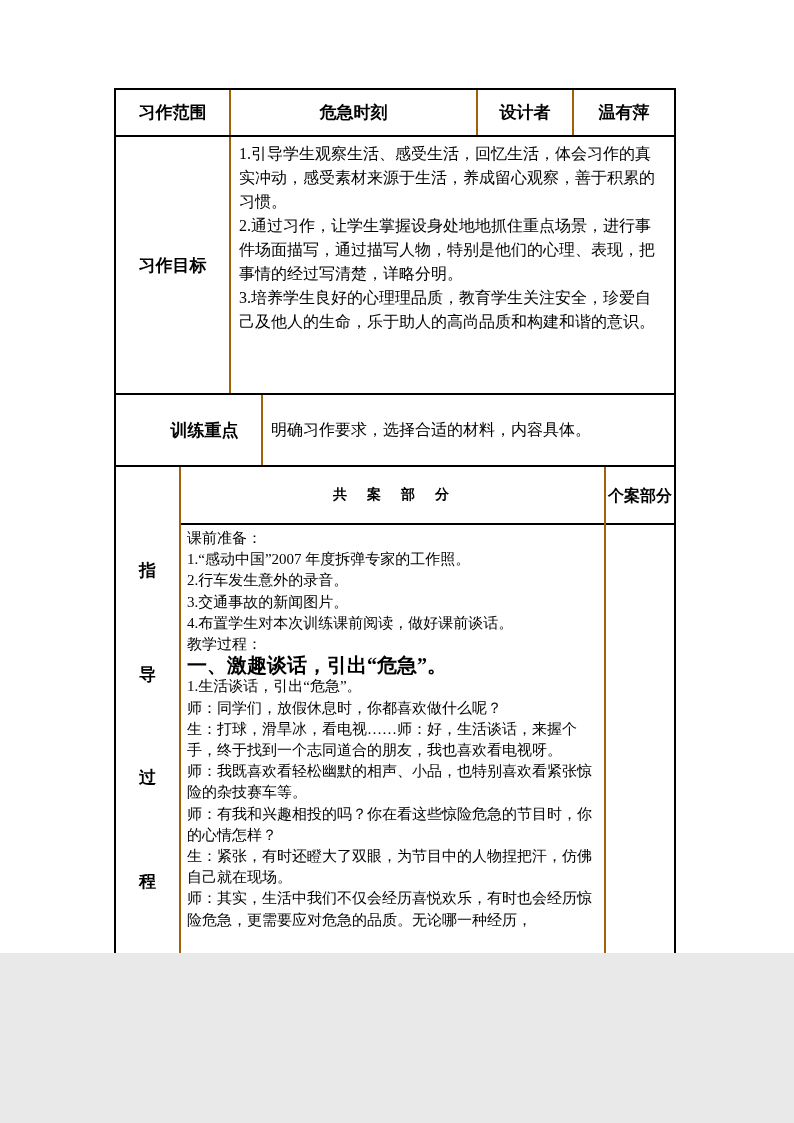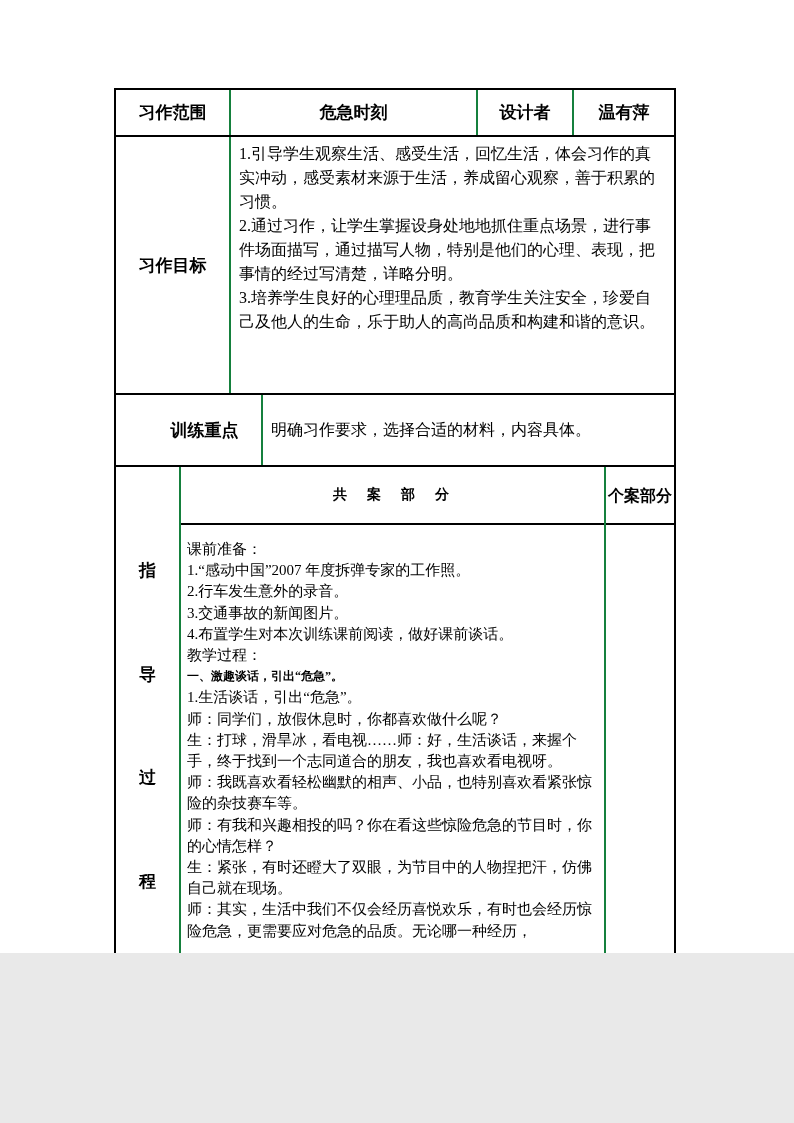--- a/index.html
+++ b/index.html
@@ -15,21 +15,21 @@
   }
   .doc-table {
     position:absolute; left:114px; top:88px;
     width:562px;
     border:2px solid #000;
     background:#fff;
   }
   .row { display:flex; width:100%; }
   .row + .row { border-top:2px solid #000; }
   .cell { overflow:hidden; }
-  .cell + .cell { border-left:2px solid #15803d; }
+  .cell + .cell { border-left:2px solid #a16207; }
 
   .r1 { height:45px; }
   .r2 { height:258px; }
   .r3 { height:72px;padding-left:32px; }
   .r4 { height:42px; }
   .r5 { height:488px; }
 
   .w115 { flex:0 0 113px; }
   .w247 { flex:0 0 247px; }
   .w96  { flex:0 0 96px; }
@@ -85,26 +85,26 @@
   .ind-header {
     height:58px; flex:0 0 58px;
     border-bottom:2px solid #000;
     display:flex; flex-direction:row;
     align-items:center; justify-content:center;
     font-weight:bold; font-size:16px;
     line-height:25px;
   }
   .body-content {
     flex:1 1 auto;
-    padding:14px 5px 0 6px;
+    padding:3px 5px 0 6px;
     font-size:15px;
     line-height:21.2px;
   }
   .body-content p { margin:0; }
-  .p-bold { font-weight:bold; font-size:12px; }
+  .p-bold { font-weight:bold; font-size:20px; }
 </style>
 </head>
 <body>
 
 <div class="page">
   <div class="doc-table">
 
     <div class="row r1">
       <div class="cell w115 c-center bold fs17">习作范围</div>
       <div class="cell w247 c-center bold fs17">危急时刻</div>

